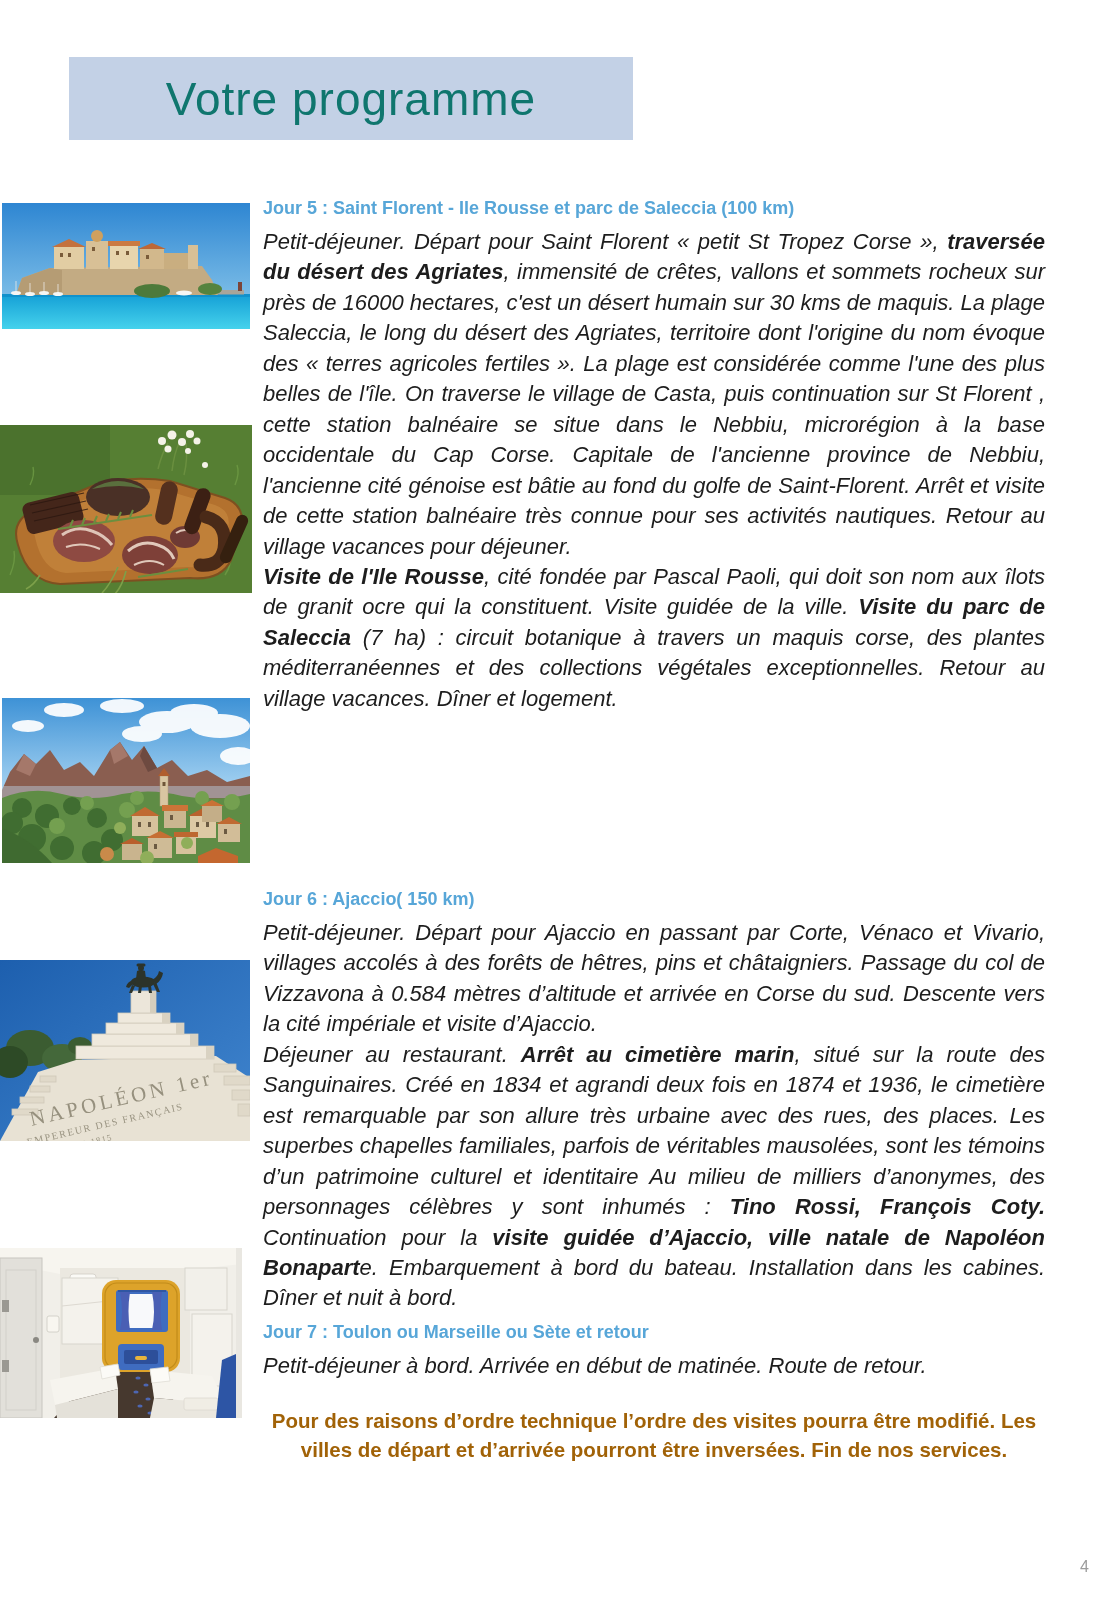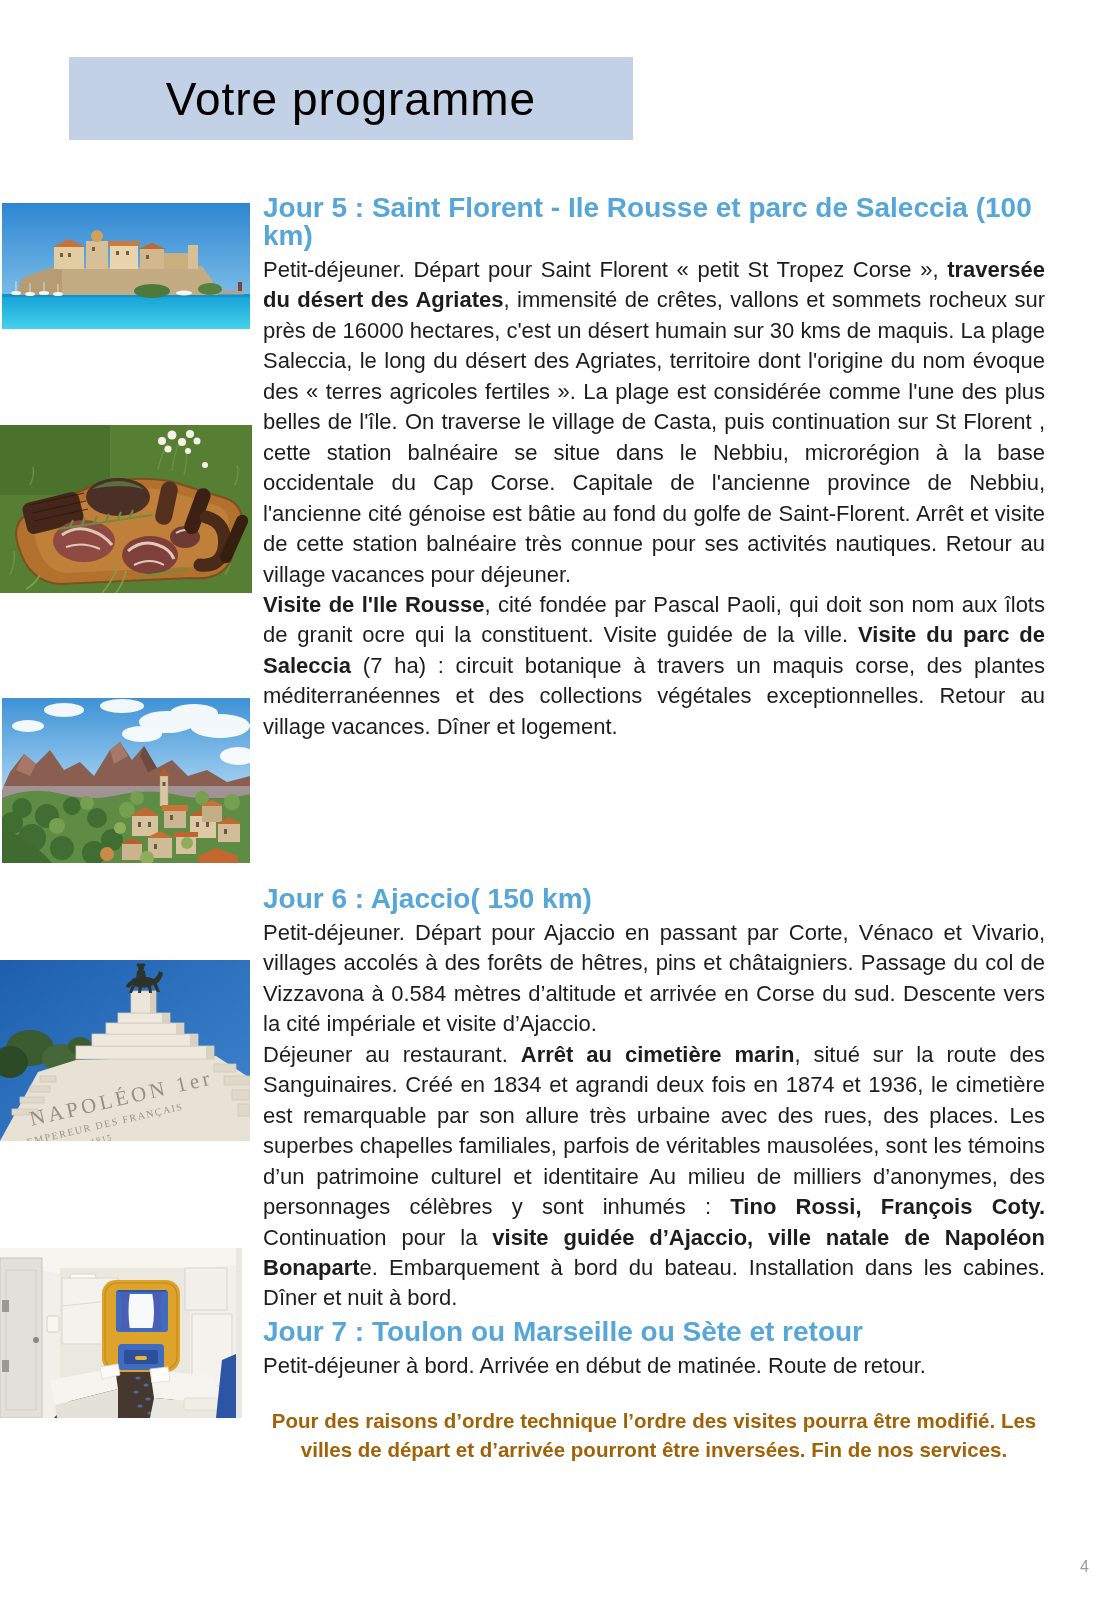--- a/index.html
+++ b/index.html
@@ -4,25 +4,25 @@
 <style>
   html,body{margin:0;padding:0;background:#ffffff;}
   .page{
     position:relative;width:1103px;height:1600px;background:#ffffff;
     font-family:"Liberation Sans", sans-serif;color:#1d1d1d;overflow:hidden;
   }
   .title-box{
     position:absolute;left:69px;top:57px;width:564px;height:83px;
     background:#c3d1e6;display:flex;align-items:center;justify-content:center;
   }
-  .title-box span{font-size:46px;letter-spacing:1px;color:#000000;}
+  .title-box span{font-size:46px;letter-spacing:1px;color:#0f766e;}
   .sec{position:absolute;left:263px;width:782px;}
   .s1{top:194px;} .s2{top:841px;margin-top:44px;} .s3{top:1318px;}
-  .h{margin:0 0 5px 0;font-size:28px;font-weight:bold;color:#57a6d8;line-height:28px;}
-  .body{margin:0;font-size:22px;line-height:30.45px;text-align:justify;}
+  .h{margin:0 0 5px 0;font-size:18px;font-weight:bold;color:#57a6d8;line-height:28px;}
+  .body{margin:0;font-size:22px;line-height:30.45px;text-align:justify;font-style:italic;}
   .bb{font-weight:bold;}
   .footer-note{
     position:absolute;left:263px;top:1406px;width:782px;margin:0;
     font-size:20.5px;font-weight:bold;text-align:center;line-height:29px;color:#a16207;
   }
   .page-number{position:absolute;top:1558px;right:14px;font-size:16px;color:#9c9c9c;}
   .photo{position:absolute;margin:0;overflow:hidden;}
   .photo svg{display:block;width:100%;height:100%;}
   .p1{left:2px;top:203px;width:248px;height:126px;}
   .p2{left:0px;top:425px;width:252px;height:168px;}

